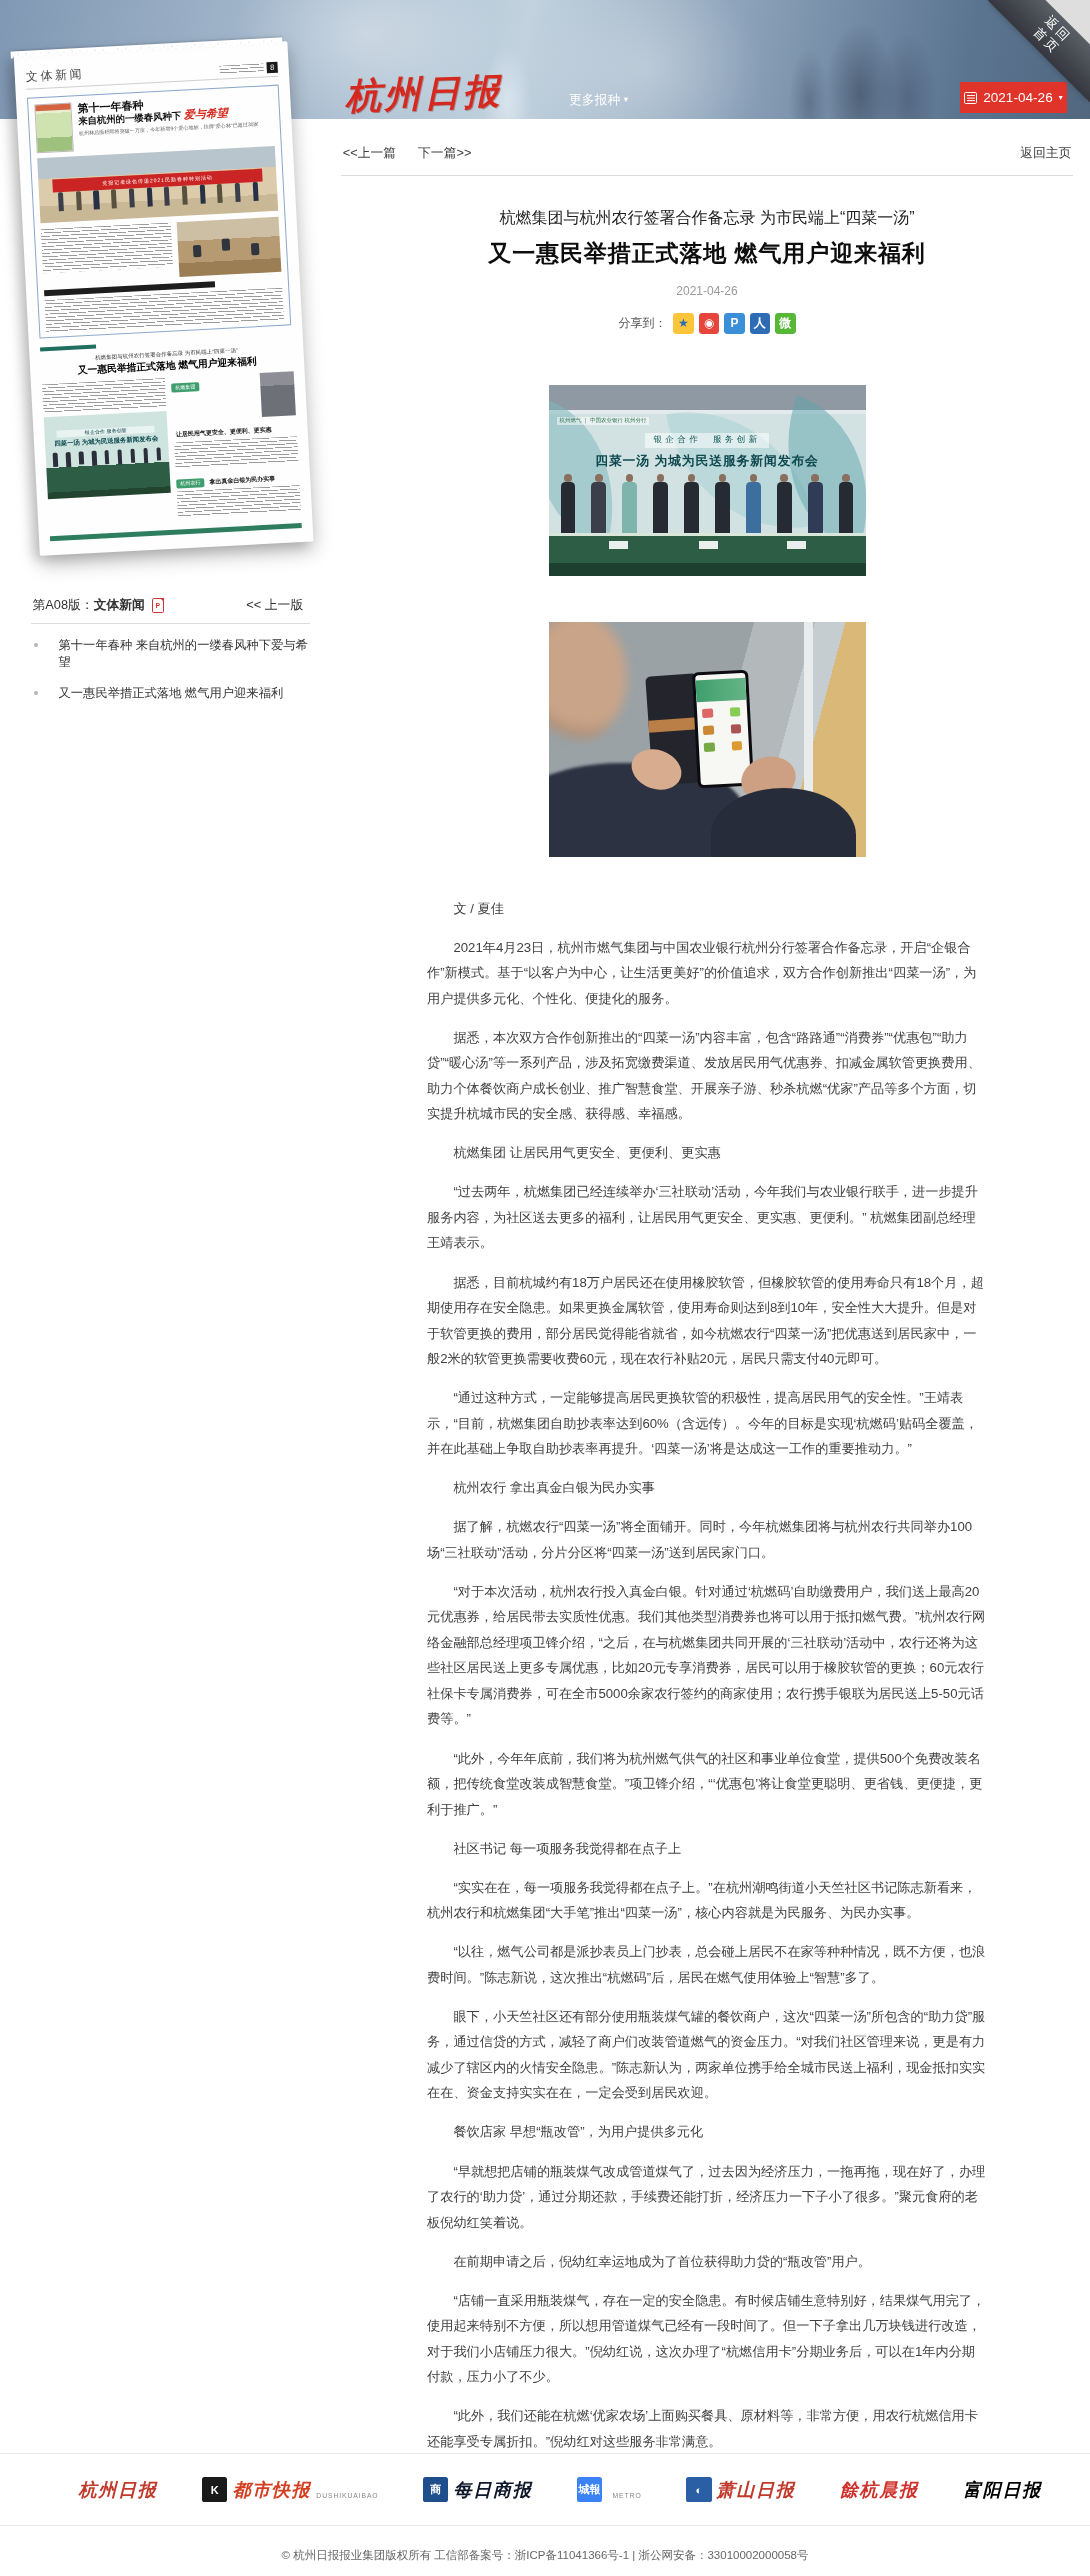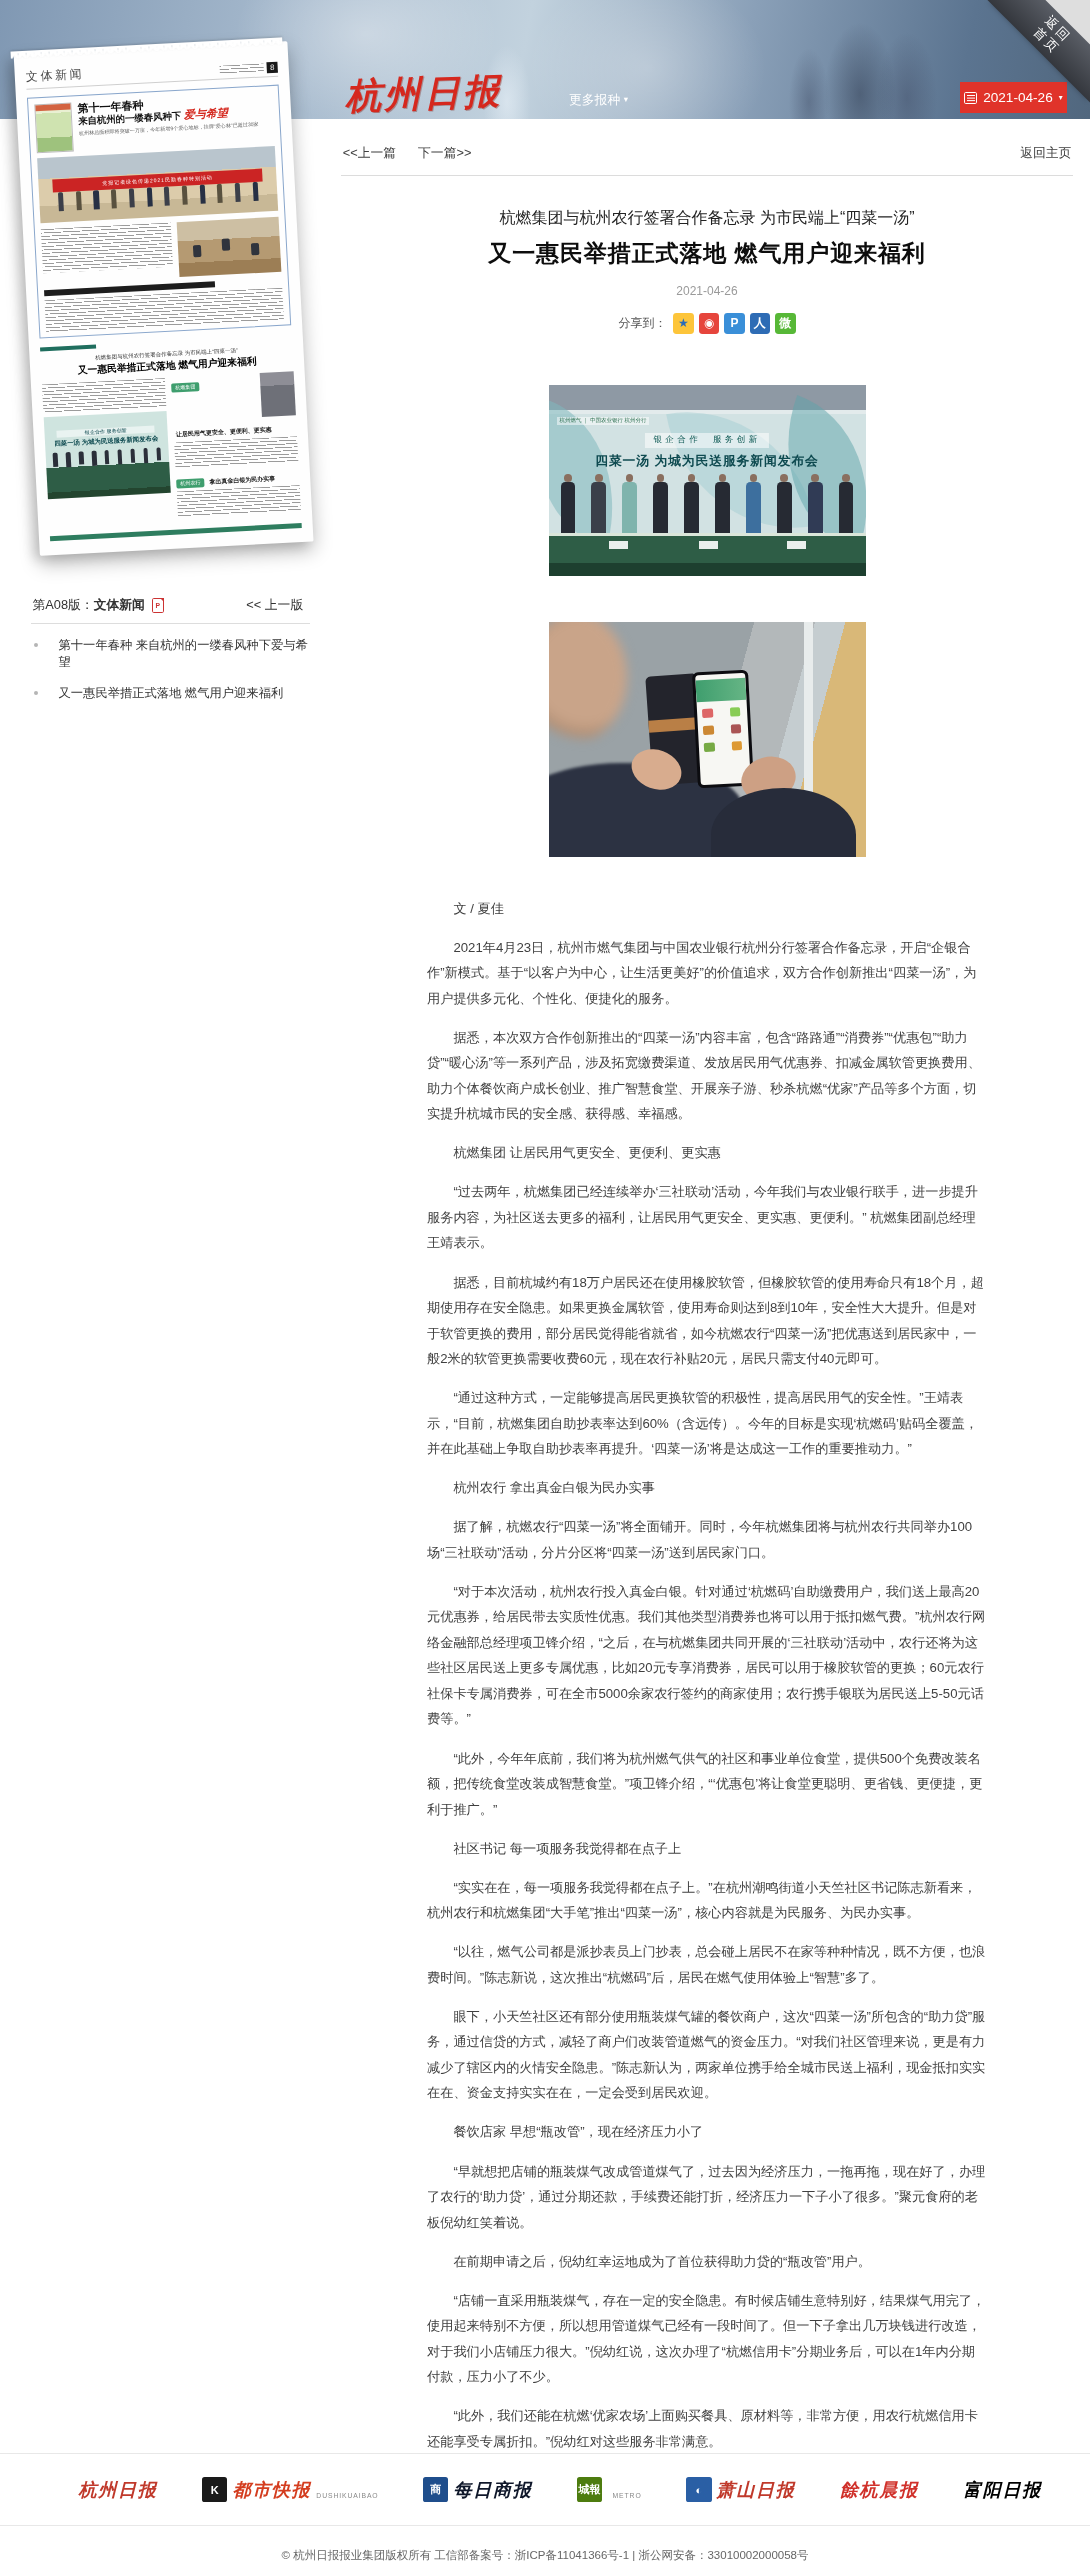--- a/index.html
+++ b/index.html
@@ -416,21 +416,21 @@
           <p>“此外，今年年底前，我们将为杭州燃气供气的社区和事业单位食堂，提供500个免费改装名额，把传统食堂改装成智慧食堂。”项卫锋介绍，“‘优惠包’将让食堂更聪明、更省钱、更便捷，更利于推广。”</p>
         
           <p>社区书记 每一项服务我觉得都在点子上</p>
         
           <p>“实实在在，每一项服务我觉得都在点子上。”在杭州潮鸣街道小天竺社区书记陈志新看来，杭州农行和杭燃集团“大手笔”推出“四菜一汤”，核心内容就是为民服务、为民办实事。</p>
         
           <p>“以往，燃气公司都是派抄表员上门抄表，总会碰上居民不在家等种种情况，既不方便，也浪费时间。”陈志新说，这次推出“杭燃码”后，居民在燃气使用体验上“智慧”多了。</p>
         
           <p>眼下，小天竺社区还有部分使用瓶装煤气罐的餐饮商户，这次“四菜一汤”所包含的“助力贷”服务，通过信贷的方式，减轻了商户们改装管道燃气的资金压力。“对我们社区管理来说，更是有力减少了辖区内的火情安全隐患。”陈志新认为，两家单位携手给全城市民送上福利，现金抵扣实实在在、资金支持实实在在，一定会受到居民欢迎。</p>
         
-          <p>餐饮店家 早想“瓶改管”，现在经济压力小了</p>
+          <p>餐饮店家 早想“瓶改管”，为用户提供多元化</p>
         
           <p>“早就想把店铺的瓶装煤气改成管道煤气了，过去因为经济压力，一拖再拖，现在好了，办理了农行的‘助力贷’，通过分期还款，手续费还能打折，经济压力一下子小了很多。”聚元食府的老板倪幼红笑着说。</p>
         
           <p>在前期申请之后，倪幼红幸运地成为了首位获得助力贷的“瓶改管”用户。</p>
         
           <p>“店铺一直采用瓶装煤气，存在一定的安全隐患。有时候店铺生意特别好，结果煤气用完了，使用起来特别不方便，所以想用管道煤气已经有一段时间了。但一下子拿出几万块钱进行改造，对于我们小店铺压力很大。”倪幼红说，这次办理了“杭燃信用卡”分期业务后，可以在1年内分期付款，压力小了不少。</p>
         
           <p>“此外，我们还能在杭燃‘优家农场’上面购买餐具、原材料等，非常方便，用农行杭燃信用卡还能享受专属折扣。”倪幼红对这些服务非常满意。</p>
         </span>
     </div>
@@ -451,21 +451,21 @@
           <span class="f-sub">DUSHIKUAIBAO</span>
         </div>
 
         <div class="f-logo">
           <i class="f-ico" style="background: rgb(31, 78, 140);">商</i>
           <span class="f-text" style="color: #0f172a;">每日商报</span>
 
         </div>
 
         <div class="f-logo">
-          <i class="f-ico" style="background: #4d7c0f;">城報</i>
+          <i class="f-ico" style="background: #3b82f6;">城報</i>
           <span class="f-text" style="color: rgb(51, 51, 51);"></span>
           <span class="f-sub">METRO</span>
         </div>
 
         <div class="f-logo">
           <i class="f-ico" style="background: rgb(42, 95, 165);">◐</i>
           <span class="f-text" style="color: rgb(192, 57, 43);">萧山日报</span>
 
         </div>
 

